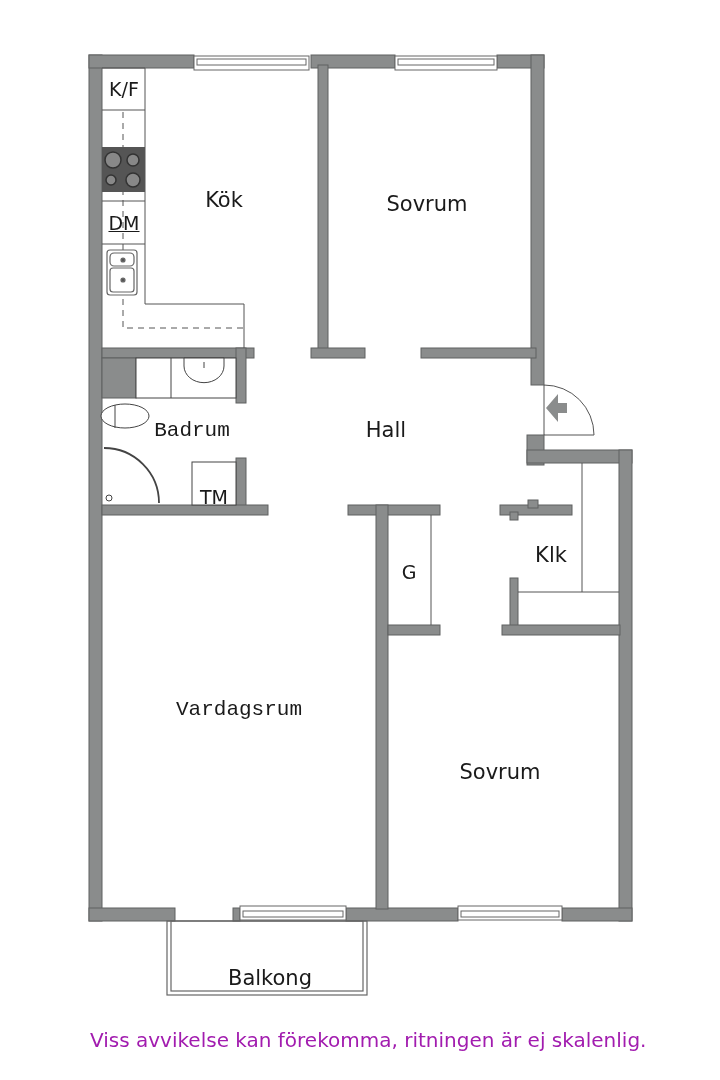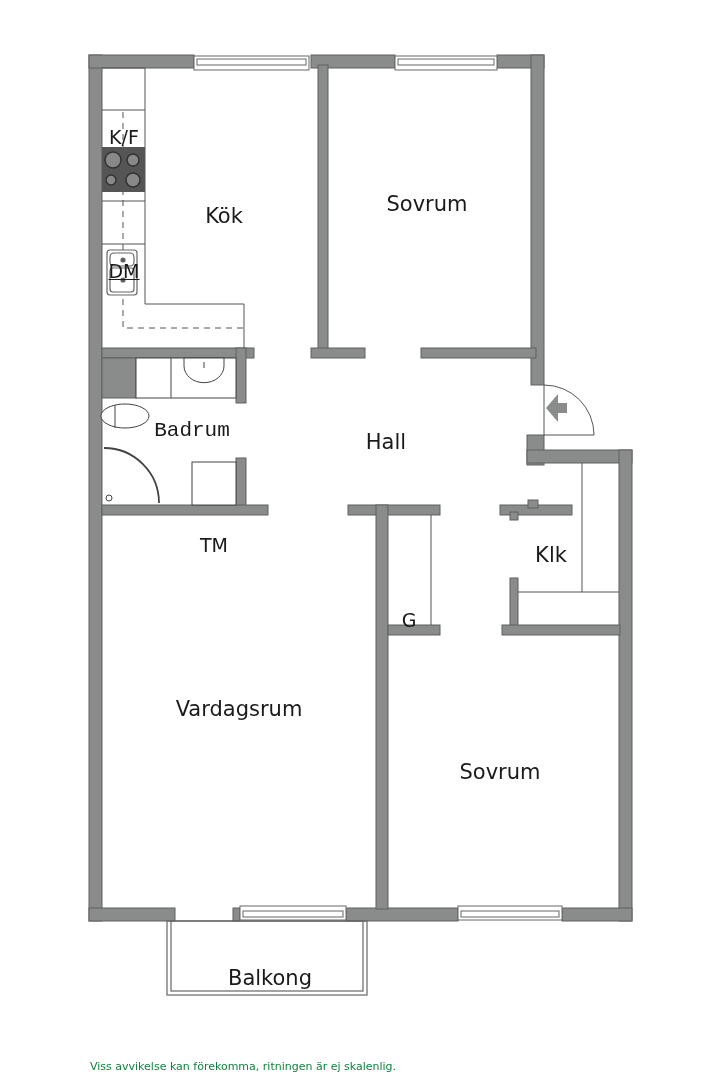--- a/index.html
+++ b/index.html
@@ -1,20 +1,20 @@
 <!DOCTYPE html>
 <html><head>
 <meta charset="utf-8">
 <style>
   html,body{margin:0;padding:0;background:#ffffff;}
   body{width:720px;height:1080px;position:relative;overflow:hidden;font-family:"DejaVu Sans","Liberation Sans",sans-serif;}
   svg{position:absolute;left:0;top:0;}
   .lbl{position:absolute;color:#1a1a1a;font-size:21px;white-space:nowrap;transform:translate(-50%,-50%);}
-  .lbl.sm{font-size:19px;margin-top:48px;}
-  .note{position:absolute;left:90px;top:1060px;font-size:11px;color:#15803d;white-space:nowrap;}
+  .lbl.sm{font-size:19px;}
+  .note{position:absolute;left:90px;top:1028px;font-size:20px;color:#a21caf;white-space:nowrap;}
 </style>
 </head>
 <body>
 
 <svg width="720" height="1080" viewBox="0 0 720 1080">
   <g fill="#8a8c8c" stroke="#5f6161" stroke-width="1">
 
     <rect x="89" y="55" width="13" height="866"></rect>
 
     <rect x="89" y="55" width="105" height="13"></rect>
@@ -112,24 +112,24 @@
   </g>
 
   <g>
     <path d="M544,385 A50,50 0 0 1 594,435 L544,435 Z" fill="none" stroke="#555"></path>
     <path d="M546,408 L558,394 L558,403 L567,403 L567,413 L558,413 L558,422 Z" fill="#8a8c8c"></path>
   </g>
 </svg>
 
 <div class="lbl sm" style="left:124px;top:89px;">K/F</div>
 <div class="lbl sm" style="left:124px;top:223px;text-decoration:underline;">DM</div>
-<div class="lbl" style="left:224px;top:216px;">Kök</div>
+<div class="lbl" style="left:224px;top:200px;">Kök</div>
 <div class="lbl" style="left:427px;top:204px;">Sovrum</div>
-<div class="lbl" style="left:386px;top:430px;margin-top:12px;">Hall</div>
+<div class="lbl" style="left:386px;top:430px;">Hall</div>
 <div class="lbl" style="left:192px;top:430px;font-family:Liberation Mono, monospace;">Badrum</div>
 <div class="lbl sm" style="left:214px;top:497px;">TM</div>
 <div class="lbl sm" style="left:409px;top:572px;">G</div>
 <div class="lbl" style="left:551px;top:555px;text-align:right;">Klk</div>
-<div class="lbl" style="left:239px;top:709px;">Vardagsrum</div>
+<div class="lbl" style="left:239px;top:709px;font-family:Liberation Mono, monospace;">Vardagsrum</div>
 <div class="lbl" style="left:500px;top:772px;">Sovrum</div>
 <div class="lbl" style="left:270px;top:978px;">Balkong</div>
 
 <div class="note">Viss avvikelse kan förekomma, ritningen är ej skalenlig.</div>
 
 </body></html>

